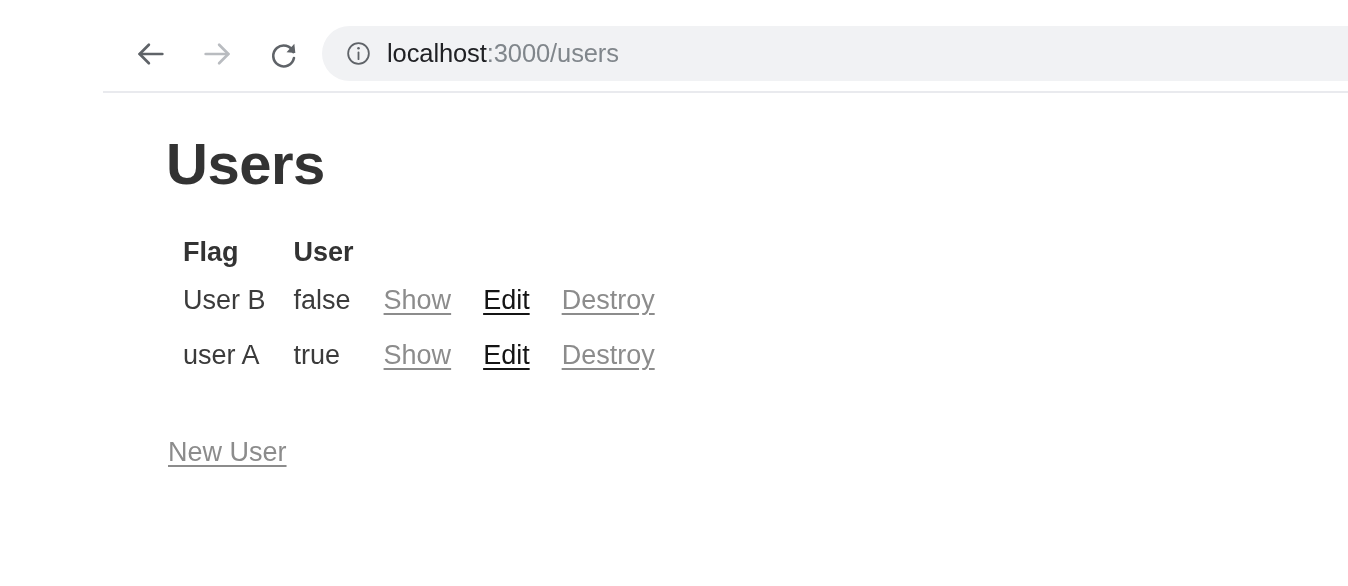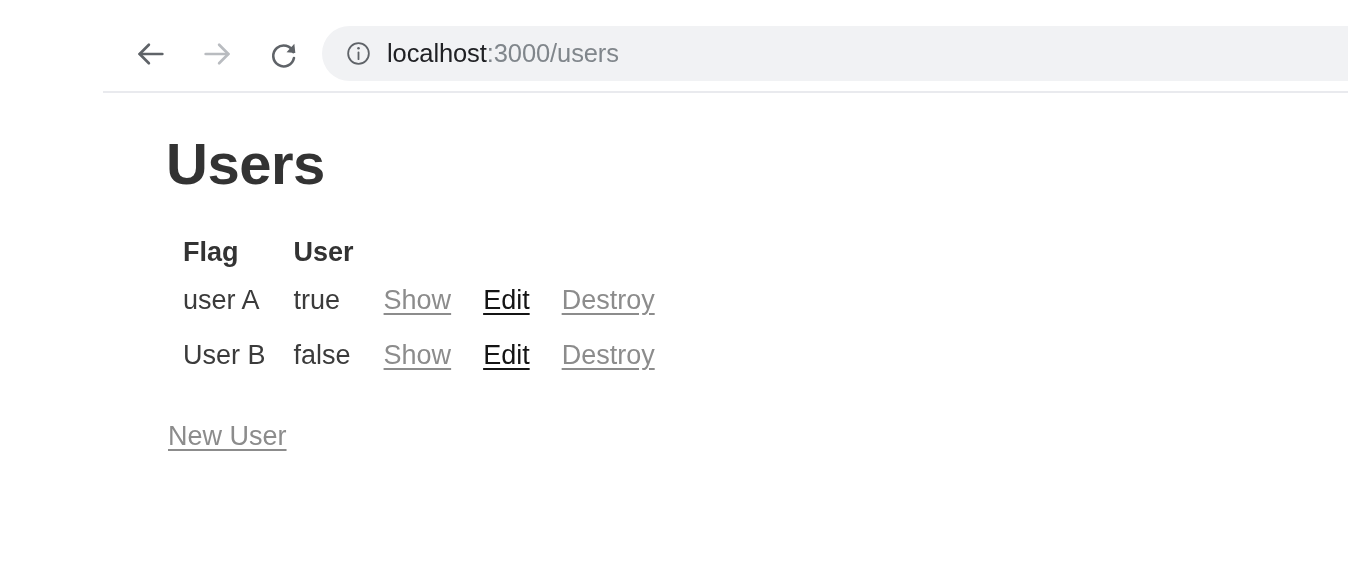--- a/index.html
+++ b/index.html
@@ -145,21 +145,21 @@
   a.link-show, a.link-destroy {
     color: #8c8c8c;
   }
   a.link-edit {
     color: #141414;
   }
 
   a.new-user-link {
     position: absolute;
     left: 168px;
-    top: 328px;
+    top: 344px;
     font-size: 27px;
     color: #8c8c8c;
     text-decoration: underline;
     text-underline-offset: 4px;
     cursor: pointer;
   }
 </style>
 </head>
 <body>
 
@@ -219,35 +219,35 @@
       <tr>
         <th>Flag</th>
         <th>User</th>
         <th class="col-actions"></th>
         <th class="col-actions"></th>
         <th class="col-actions"></th>
       </tr>
     </thead>
     <tbody>
       <tr>
+        <td>User B</td>
+        <td>false</td>
+        <td class="col-actions">
+          <a class="row-link link-show">Show</a>
+        </td>
+        <td class="col-actions">
+          <a class="row-link link-edit">Edit</a>
+        </td>
+        <td class="col-actions">
+          <a class="row-link link-destroy">Destroy</a>
+        </td>
+      </tr>
+      <tr>
         <td>user A</td>
         <td>true</td>
-        <td class="col-actions">
-          <a class="row-link link-show">Show</a>
-        </td>
-        <td class="col-actions">
-          <a class="row-link link-edit">Edit</a>
-        </td>
-        <td class="col-actions">
-          <a class="row-link link-destroy">Destroy</a>
-        </td>
-      </tr>
-      <tr>
-        <td>User B</td>
-        <td>false</td>
         <td class="col-actions">
           <a class="row-link link-show">Show</a>
         </td>
         <td class="col-actions">
           <a class="row-link link-edit">Edit</a>
         </td>
         <td class="col-actions">
           <a class="row-link link-destroy">Destroy</a>
         </td>
       </tr>

